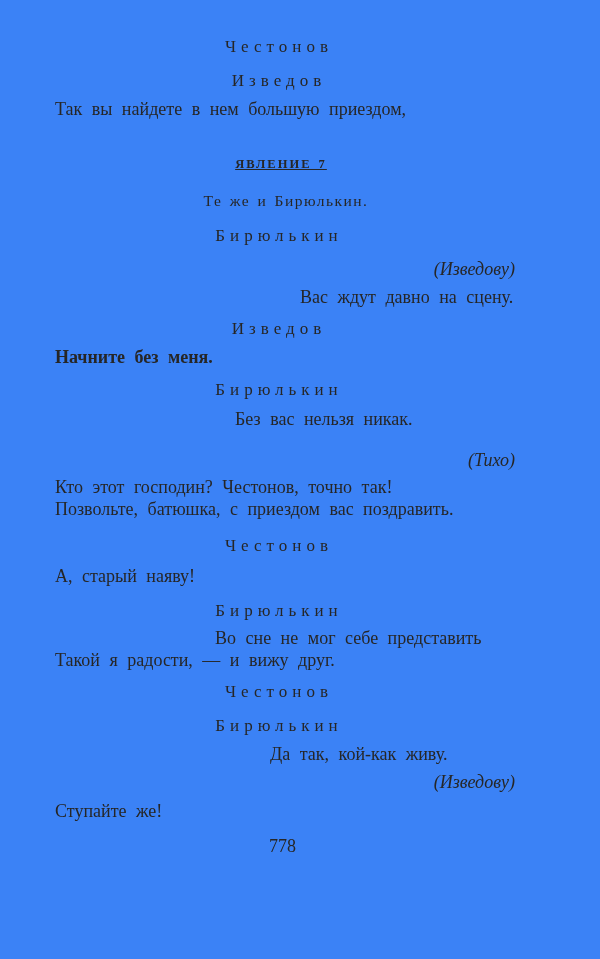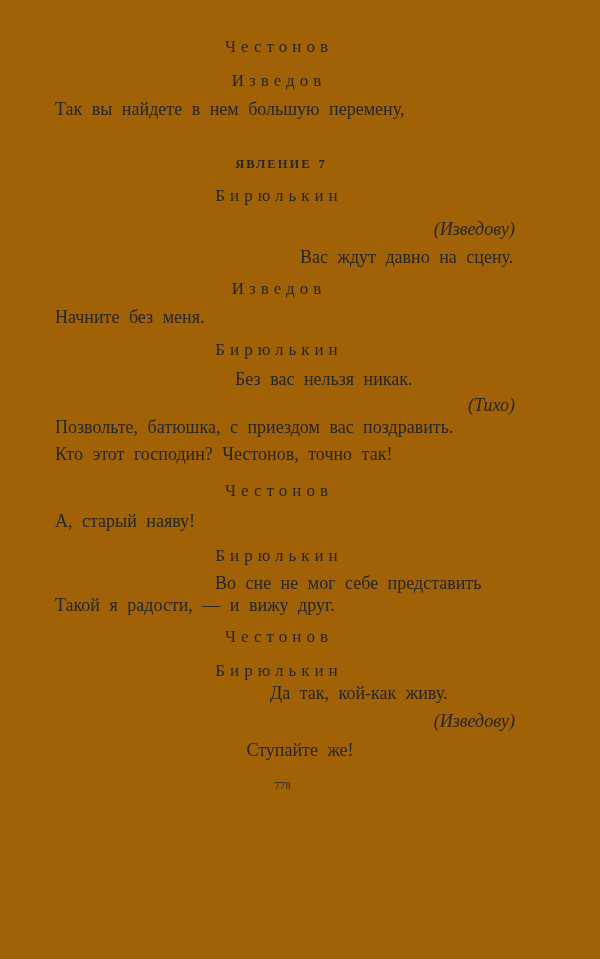--- a/index.html
+++ b/index.html
@@ -7,21 +7,21 @@
     width:600px;height:959px;
     background:#ffffff;
     font-family:"Liberation Serif","DejaVu Serif",serif;
     color:#262626;
     overflow:hidden;
   }
   .page{
     box-sizing:border-box;
     width:600px;height:959px;
     padding:36px 55px 0 55px;
-    background:#a16207;
+    background:#3b82f6;
   }
   .ln{
     line-height:22px;
     font-size:18px;
     word-spacing:5px;
     white-space:nowrap;
   }
   
   .spk{
     text-align:center;
@@ -50,58 +50,59 @@
   }
   
   .dir{
     font-style:italic;
     text-align:right;
     word-spacing:1px;
     margin-right:30px;
   }
   .pagenum{
     text-align:center;
-    font-size:11px;
+    font-size:18px;
     word-spacing:0;
     margin-right:35px;
   }
 </style>
 </head>
 <body>
 
 <div class="page">
 
   <div class="ln spk">Честонов</div>
   <div class="ln spk" style="margin-top:12px;">Изведов</div>
-  <div class="ln" style="margin-top:6px;">Так вы найдете в нем большую перемену,</div>
+  <div class="ln" style="margin-top:6px;">Так вы найдете в нем большую приездом,</div>
 
-  <div class="ln hdg" style="margin-top:36px;">ЯВЛЕНИЕ 7</div>
+  <div class="ln hdg" style="margin-top:36px;text-decoration:underline;">ЯВЛЕНИЕ 7</div>
+  <div class="ln note" style="margin-top:18px;">Те же и Бирюлькин.</div>
 
   <div class="ln spk" style="margin-top:13px;">Бирюлькин</div>
   <div class="ln dir" style="margin-top:11px;">(Изведову)</div>
   <div class="ln" style="margin-top:6px;margin-left:245px;font-family:Liberation Serif, serif;">Вас ждут давно на сцену.</div>
 
   <div class="ln spk" style="margin-top:10px;">Изведов</div>
-  <div class="ln" style="margin-top:6px;">Начните без меня.</div>
+  <div class="ln" style="margin-top:6px;font-weight:bold;">Начните без меня.</div>
 
   <div class="ln spk" style="margin-top:11px;">Бирюлькин</div>
   <div class="ln" style="margin-top:7px;margin-left:180px;">Без вас нельзя никак.</div>
-  <div class="ln dir" style="margin-top:4px;">(Тихо)</div>
+  <div class="ln dir" style="margin-top:19px;">(Тихо)</div>
+  <div class="ln" style="margin-top:5px;">Кто этот господин? Честонов, точно так!</div>
   <div class="ln">Позвольте, батюшка, с приездом вас поздравить.</div>
-  <div class="ln" style="margin-top:5px;">Кто этот господин? Честонов, точно так!</div>
 
   <div class="ln spk" style="margin-top:15px;">Честонов</div>
   <div class="ln" style="margin-top:8px;">А, старый наяву!</div>
 
   <div class="ln spk" style="margin-top:13px;">Бирюлькин</div>
   <div class="ln" style="margin-top:5px;margin-left:160px;">Во сне не мог себе представить</div>
   <div class="ln">Такой я радости, — и вижу друг.</div>
 
   <div class="ln spk" style="margin-top:10px;">Честонов</div>
 
   <div class="ln spk" style="margin-top:12px;">Бирюлькин</div>
-  <div class="ln" style="margin-top:0;margin-left:215px;">Да так, кой-как живу.</div>
+  <div class="ln" style="margin-top:6px;margin-left:215px;">Да так, кой-как живу.</div>
   <div class="ln dir" style="margin-top:6px;">(Изведову)</div>
-  <div class="ln" style="margin-top:7px;text-align:center;">Ступайте же!</div>
+  <div class="ln" style="margin-top:7px;">Ступайте же!</div>
 
   <div class="ln pagenum" style="margin-top:13px;">778</div>
 
 </div>
 
 </body></html>

